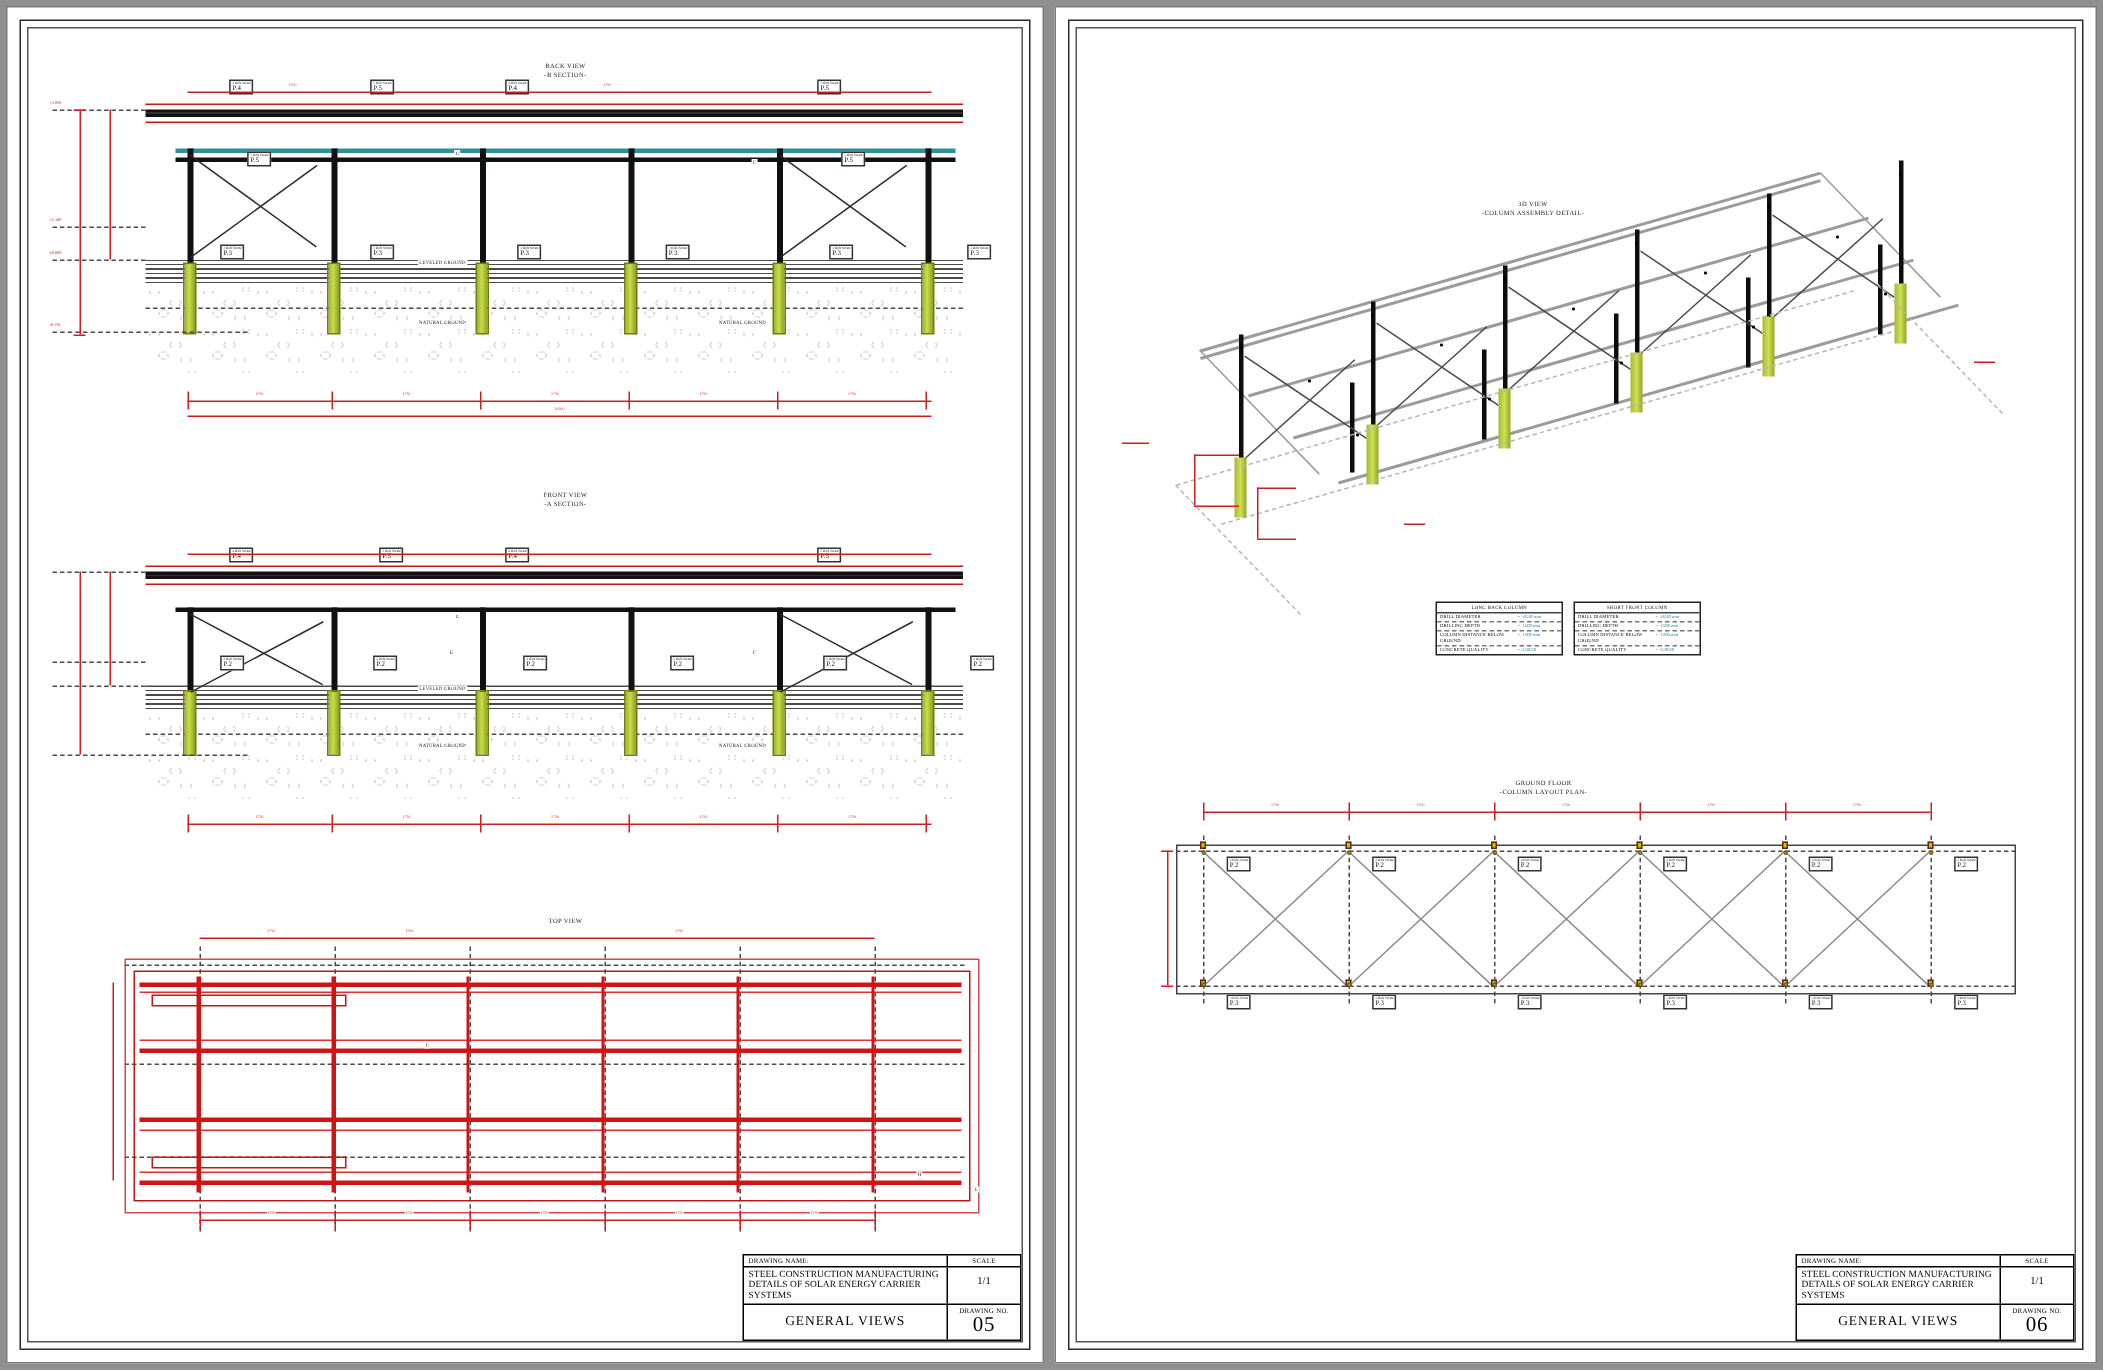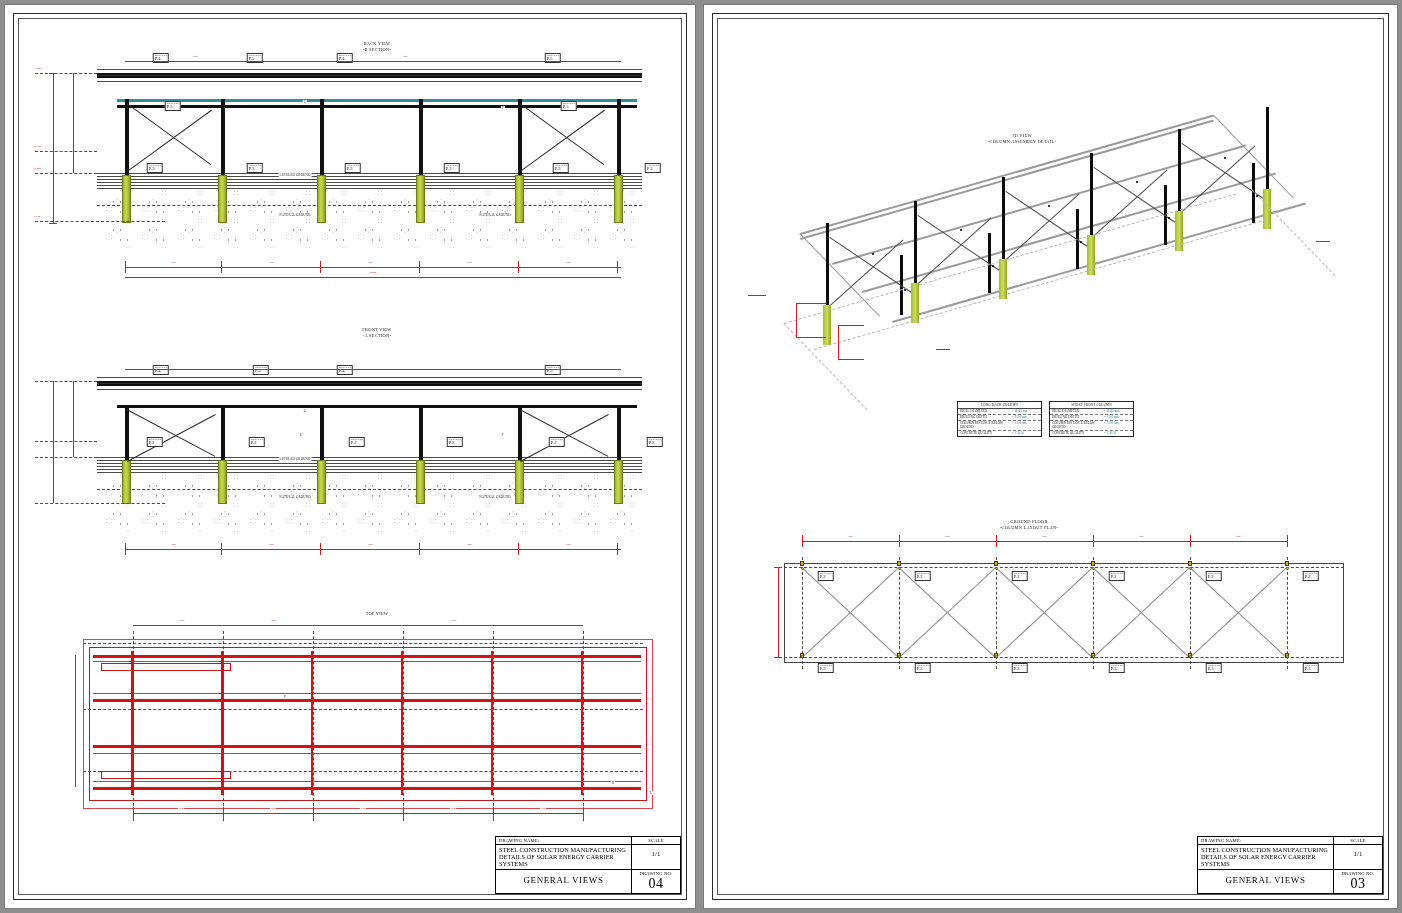--- a/index.html
+++ b/index.html
@@ -481,21 +481,21 @@
         <div class="tb-left">
           <div class="tb-main">STEEL CONSTRUCTION MANUFACTURING</div>
           <div class="tb-main">DETAILS OF SOLAR ENERGY CARRIER SYSTEMS</div>
         </div>
         <div class="tb-right tb-scale">1/1</div>
       </div>
       <div class="tb-row">
         <div class="tb-left tb-views">GENERAL VIEWS</div>
         <div class="tb-right">
           <div class="tb-hdr">DRAWING NO.</div>
-          <div class="tb-no">04</div>
+          <div class="tb-no">05</div>
         </div>
       </div>
     </div>
   </div>
 
   <div class="sheet" id="sheet-right">
     <div class="sheet-frame">
       <div class="sheet-frame-inner"></div>
     </div>
 
@@ -755,18 +755,18 @@
         <div class="tb-left">
           <div class="tb-main">STEEL CONSTRUCTION MANUFACTURING</div>
           <div class="tb-main">DETAILS OF SOLAR ENERGY CARRIER SYSTEMS</div>
         </div>
         <div class="tb-right tb-scale">1/1</div>
       </div>
       <div class="tb-row">
         <div class="tb-left tb-views">GENERAL VIEWS</div>
         <div class="tb-right">
           <div class="tb-hdr">DRAWING NO.</div>
-          <div class="tb-no">03</div>
+          <div class="tb-no">06</div>
         </div>
       </div>
     </div>
   </div>
 </div>
 
 </body></html>

